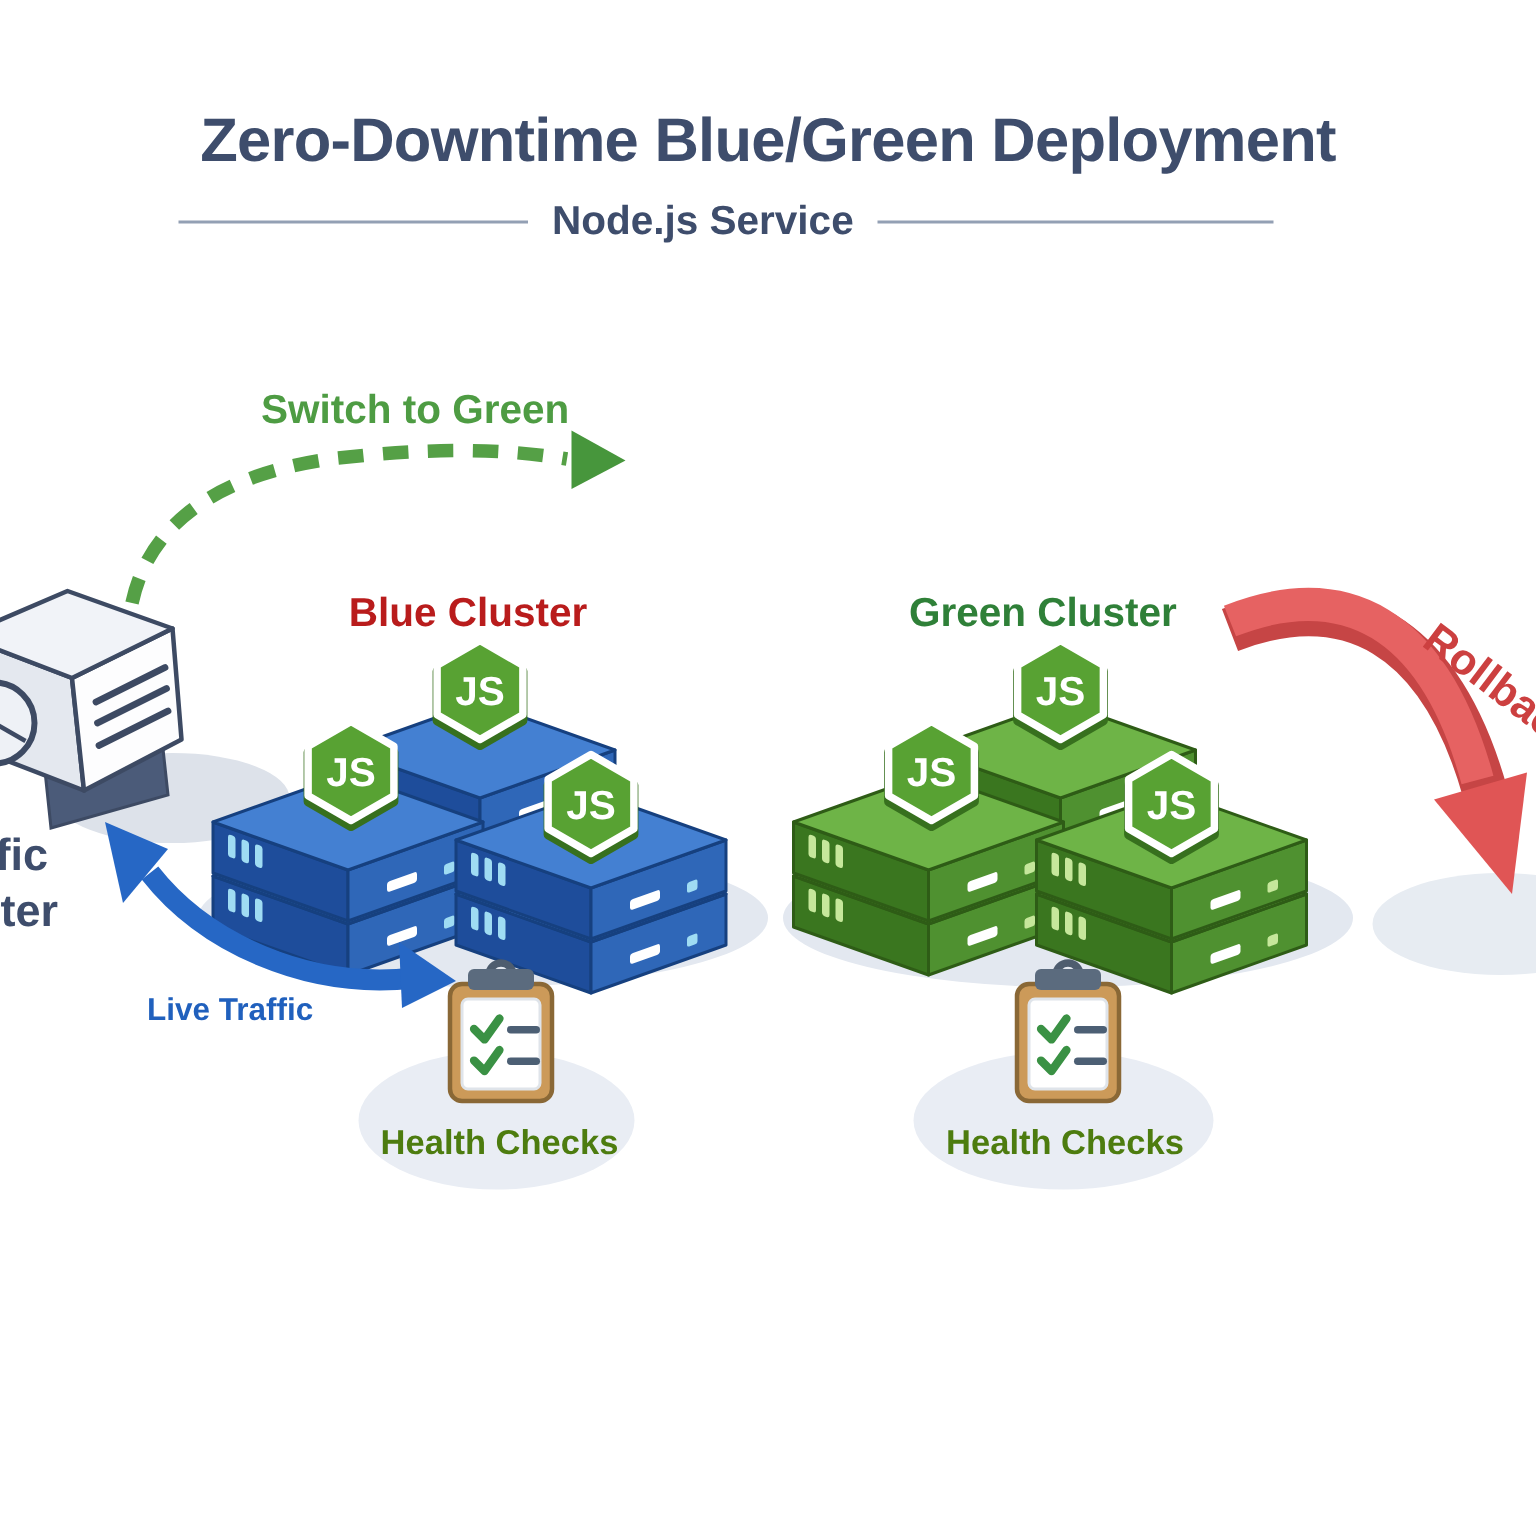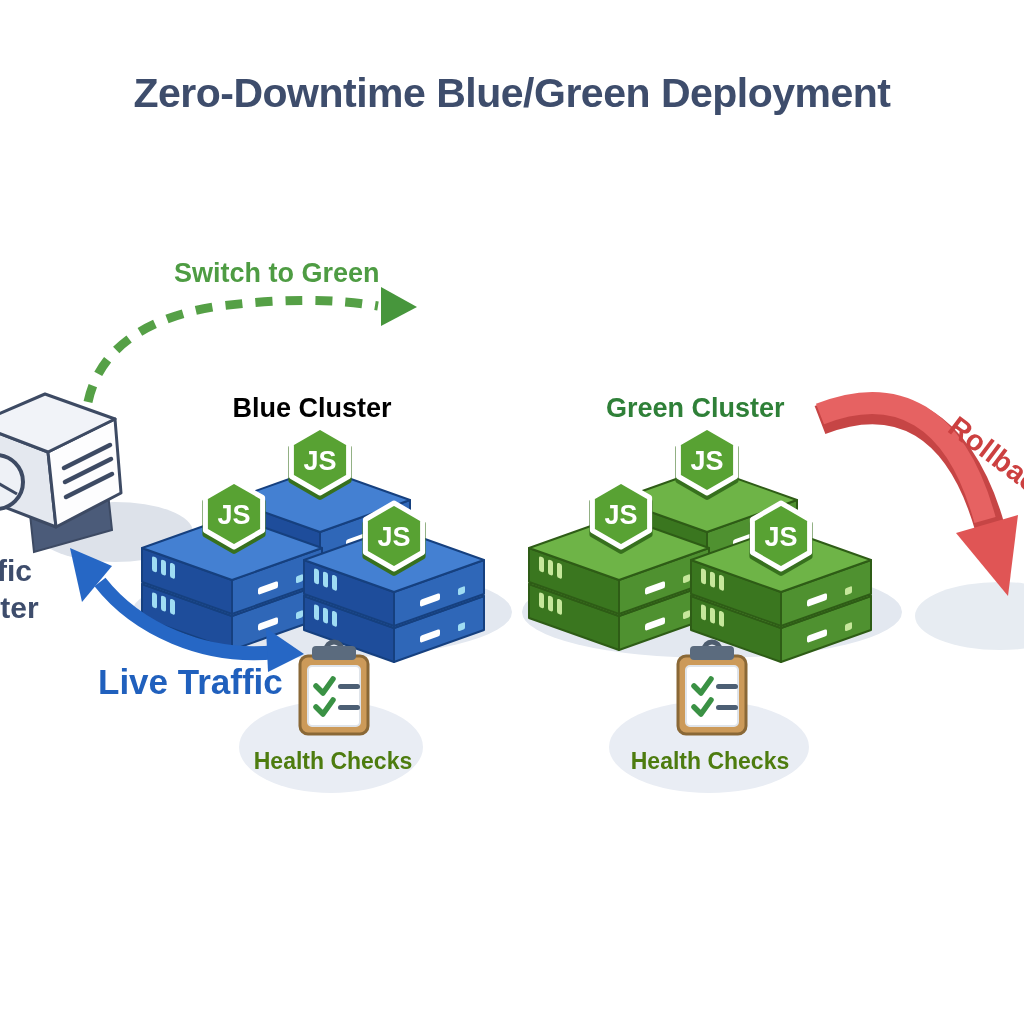--- a/index.html
+++ b/index.html
@@ -19,23 +19,23 @@
   }
   .subtitle-row .line{height:2px;background:#93a0b4;flex:0 0 auto;}
   .line-left{width:233px;}
   .line-right{width:264px;}
   .subtitle{
     font-size:27px;font-weight:bold;color:#3e4d6c;white-space:nowrap;flex:1;text-align:center;
   }
   
   .lbl{font-weight:bold;white-space:nowrap;}
   .lbl-switch{top:242px;left:174px;font-size:27px;color:#4e9c43;}
-  .lbl-blue{top:377px;left:212px;width:200px;text-align:center;font-size:27px;color:#000000;}
+  .lbl-blue{top:377px;left:212px;width:200px;text-align:center;font-size:27px;color:#b91c1c;}
   .lbl-green{top:377px;left:606px;width:200px;text-align:left;font-size:27px;color:#2f8038;}
-  .lbl-live{top:646px;left:98px;font-size:35px;color:#2060bd;}
+  .lbl-live{top:646px;left:98px;font-size:21px;color:#2060bd;}
   .lbl-rollback{
     top:394px;left:962px;font-size:29px;color:#cc4040;
     transform:rotate(37deg);transform-origin:left top;
   }
   .lbl-router{
     top:536px;left:-58px;font-size:30px;color:#3e4d6c;line-height:37px;
   }
   .lbl-health{font-size:23px;font-weight:600;color:#4d7c0f;width:200px;text-align:center;}
   .lbl-health-left{top:732px;left:233px;}
   .lbl-health-right{top:732px;left:610px;}
@@ -158,20 +158,25 @@
       <path d="M 820 404 C 898 374, 960 406, 990 512" fill="none" stroke="#c64545" stroke-width="30"></path>
       <path d="M 820 398 C 896 368, 956 398, 985 504" fill="none" stroke="#e66262" stroke-width="22"></path>
       <polygon points="1018,499 956,517 1008,580" fill="#e05555"></polygon>
     </g>
 
     <use href="#clipboard" transform="translate(334,678)"></use>
     <use href="#clipboard" transform="translate(712,678)"></use>
   </svg>
 
   <div class="abs title">Zero-Downtime Blue/Green Deployment</div>
+  <div class="abs subtitle-row">
+    <div class="line line-left"></div>
+    <div class="subtitle">Node.js Service</div>
+    <div class="line line-right"></div>
+  </div>
 
   <div class="abs lbl lbl-switch">Switch to Green</div>
   <div class="abs lbl lbl-blue">Blue Cluster</div>
   <div class="abs lbl lbl-green">Green Cluster</div>
   <div class="abs lbl lbl-live">Live Traffic</div>
   <div class="abs lbl lbl-rollback">Rollback</div>
   <div class="abs lbl lbl-router">
     <div>Traffic</div>
     <div>Router</div>
   </div>

